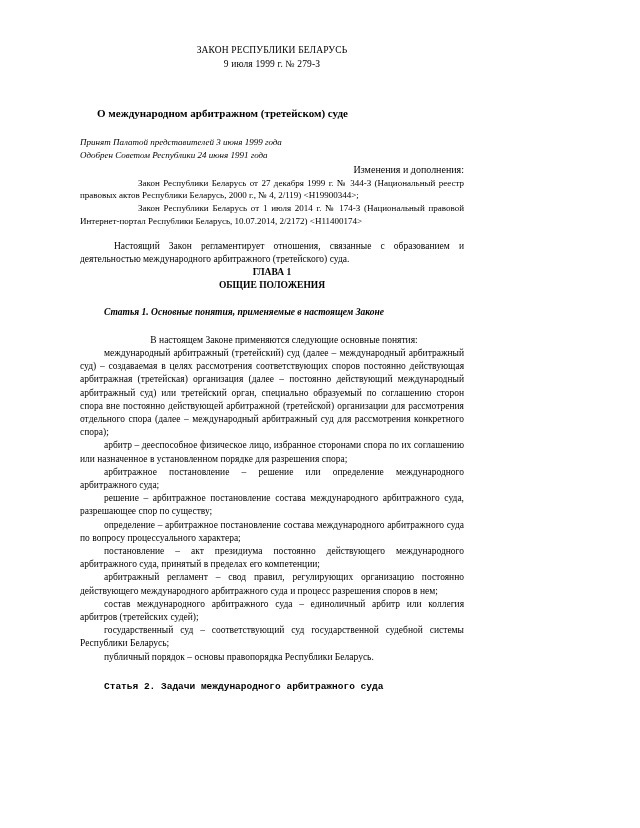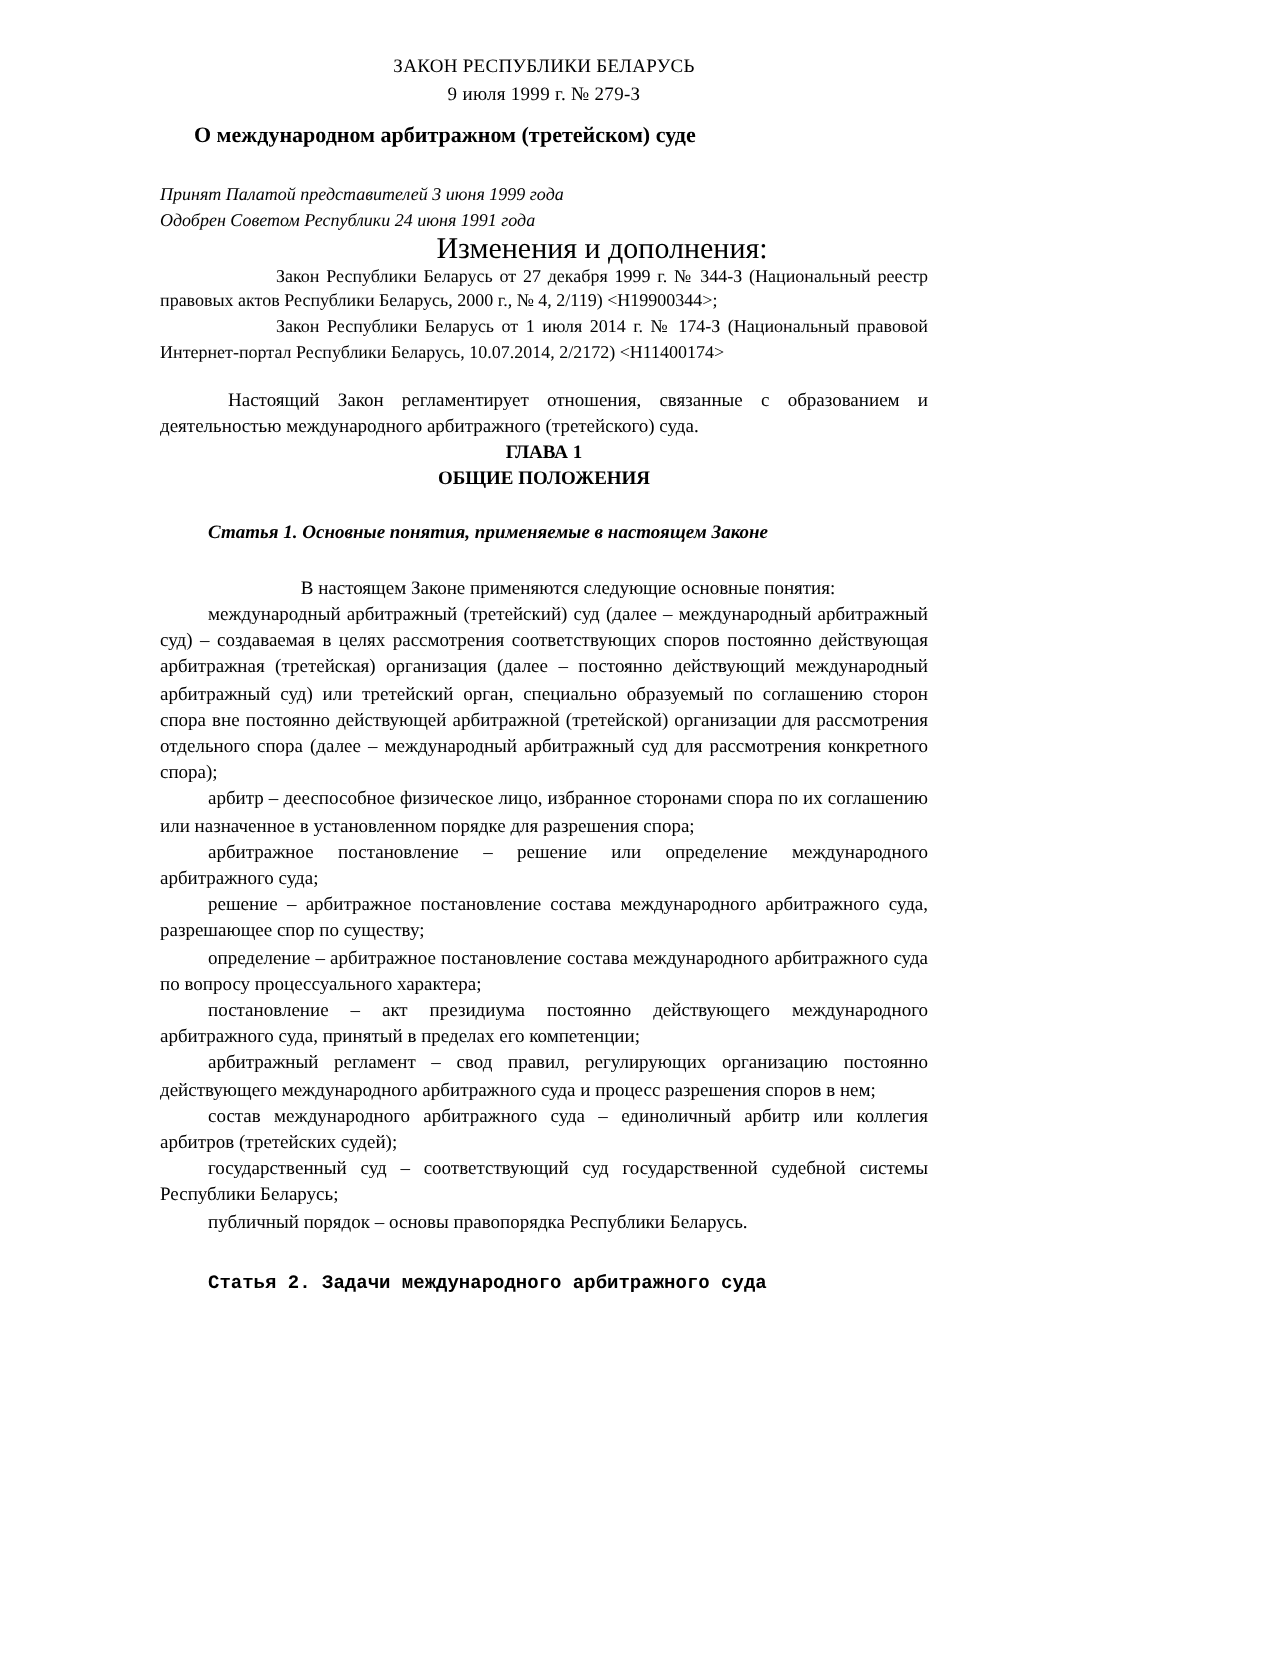--- a/index.html
+++ b/index.html
@@ -11,53 +11,53 @@
     width: 640px;
     height: 828px;
     font-family: "Liberation Serif", "DejaVu Serif", serif;
     color: #000000;
     overflow: hidden;
   }
   .page {
     width: 544px;
     height: 828px;
     box-sizing: border-box;
-    padding: 28px 80px 0 80px;
+    padding: 44px 80px 0 80px;
     position: relative;
   }
   .doc-header {
     text-align: center;
     font-size: 9.5px;
     line-height: 13.5px;
     letter-spacing: 0.15px;
   }
   .doc-header .line2 {
     display: block;
   }
   .law-title {
-    margin-top: 6px;
+    margin-top: 35px;
     font-size: 11px;
     font-weight: bold;
     line-height: 14px;
     text-align: left;
     text-indent: 17px;
   }
   .adoption {
     margin-top: 16px;
     font-size: 9px;
     font-style: italic;
     line-height: 12.5px;
     text-align: left;
   }
   .amend-label {
     margin-top: 3px;
-    font-size: 15px;
+    font-size: 10px;
     line-height: 12.5px;
     text-indent: 58px;
-    text-align: center;
+    text-align: right;
   }
   .amend-item {
     font-size: 9px;
     line-height: 12.8px;
     text-align: justify;
     text-indent: 58px;
     text-justify: inter-word;
   }
   .body-para {
     margin-top: 12px;

